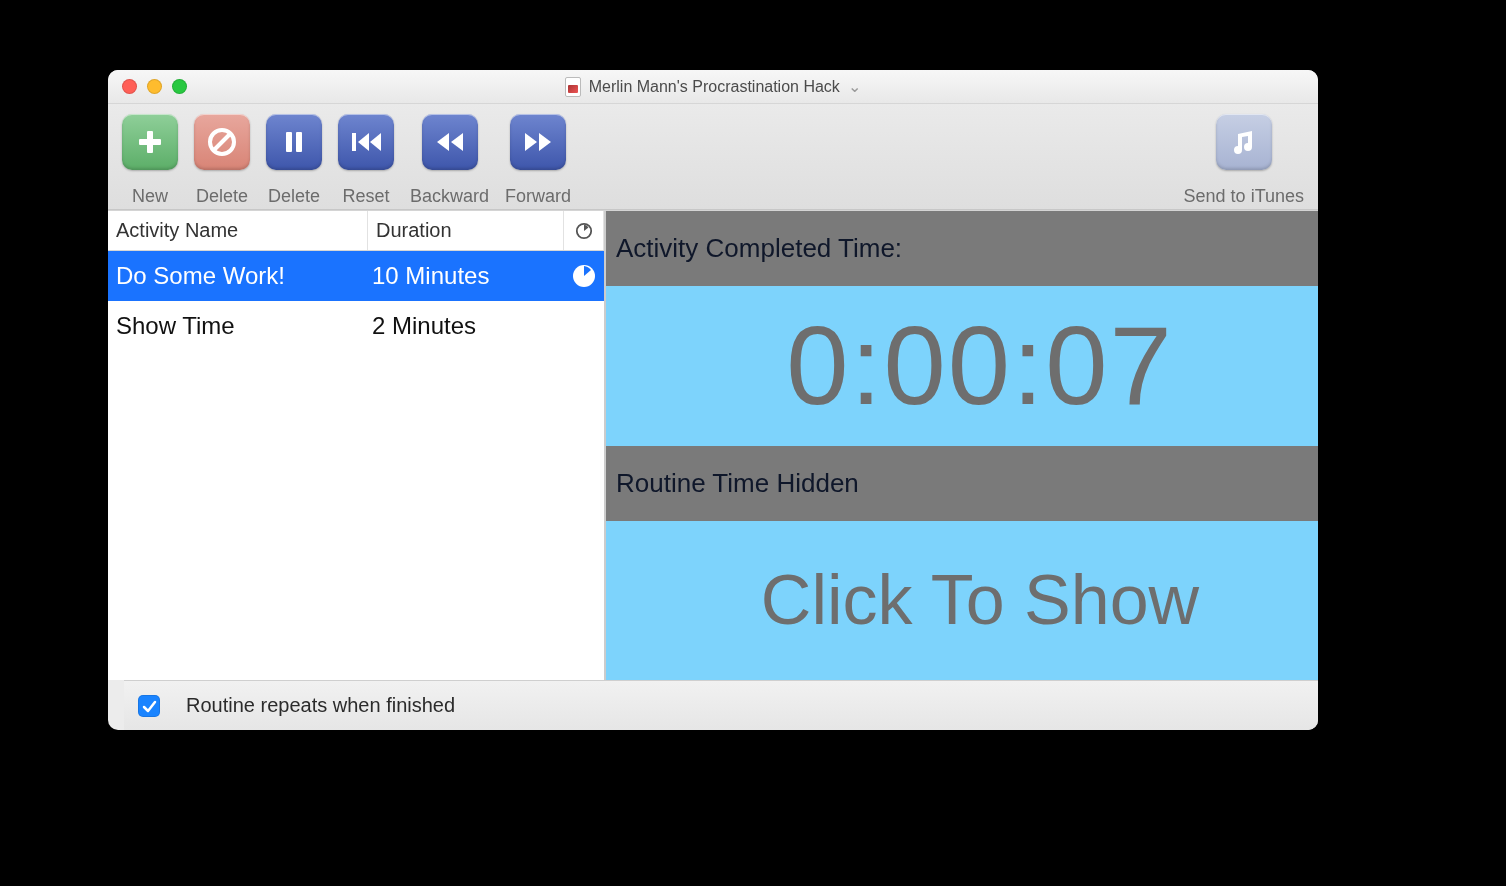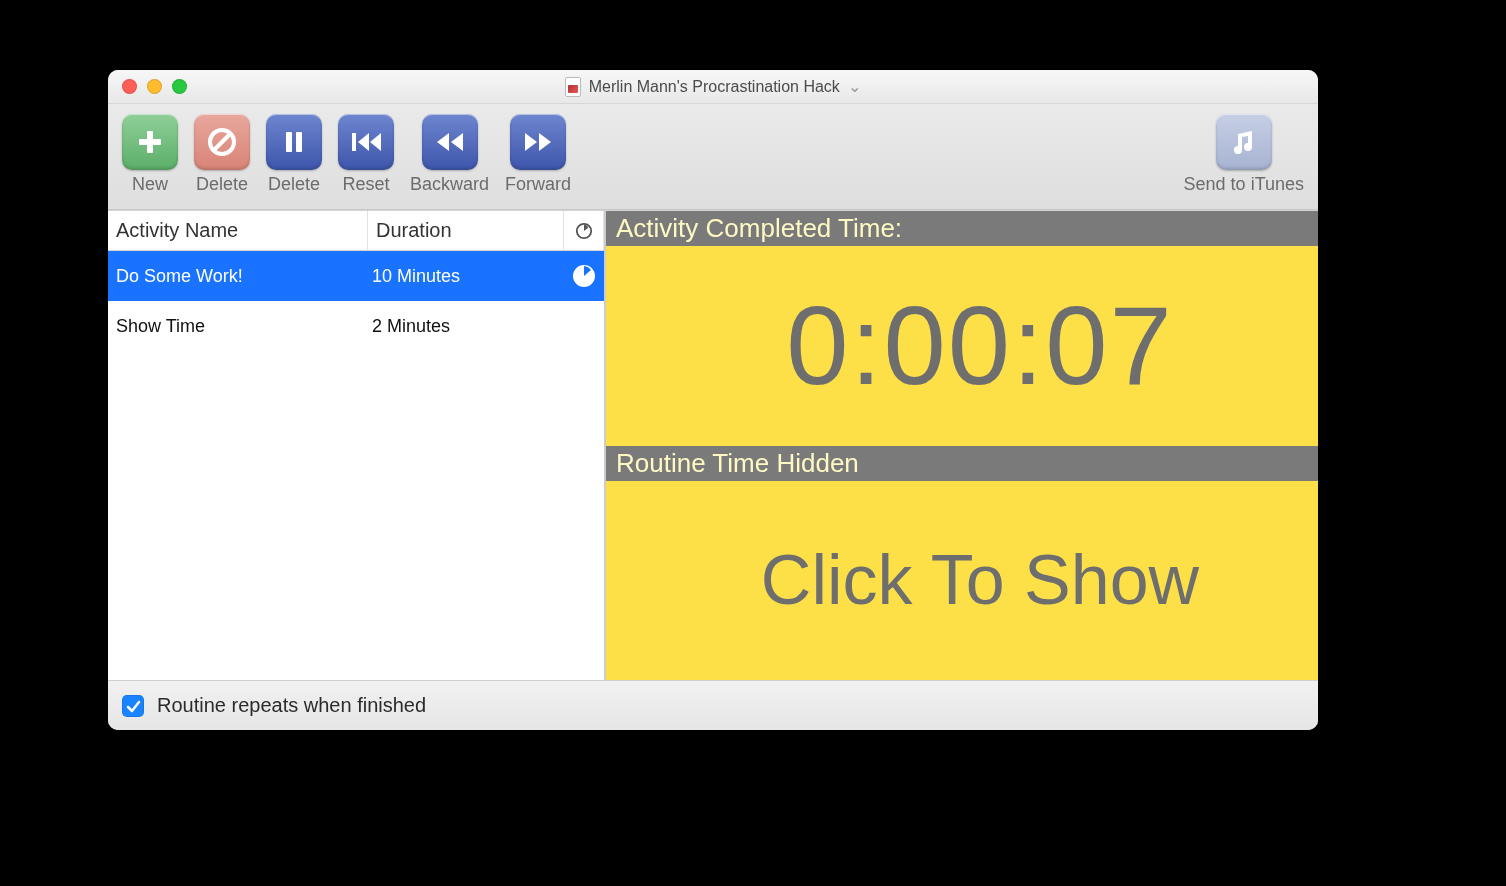--- a/index.html
+++ b/index.html
@@ -33,21 +33,21 @@
     content:""; position:absolute; left:2px; right:2px; bottom:3px; height:8px;
     background: linear-gradient(135deg,#a33,#e55); border-radius:1px;
   }
   .title-caret { color:#9a9a9a; }
   
   .toolbar {
     background: linear-gradient(#eaeaea, #dedede);
     height: 106px; border-bottom: 1px solid #c7c7c7;
     display: flex; align-items: flex-start; padding: 10px 14px 0 14px; gap: 16px;
   }
-  .tb-item { display:flex; flex-direction:column; align-items:center; gap:4px; }
+  .tb-item { display:flex; flex-direction:column; align-items:center; gap:16px; }
   .tb-btn {
     width: 56px; height: 56px; border-radius: 10px;
     display:flex; align-items:center; justify-content:center;
     box-shadow: inset 0 1px 0 rgba(255,255,255,0.5), 0 1px 2px rgba(0,0,0,0.25), inset 0 -2px 3px rgba(0,0,0,0.15);
   }
   .tb-blue  { background: linear-gradient(#6e85cf, #3e56ab); color:#fff; }
   .tb-green { background: linear-gradient(#8fcf99, #5cae68); color:#fff; }
   .tb-red   { background: linear-gradient(#e8a79d, #d88476); color:#fff; }
   .tb-gray  { background: linear-gradient(#c6cfe4, #a7b3d2); color:#fff; }
   .tb-label { color:#6c6c6c; font-size:18px; }
@@ -59,35 +59,35 @@
   .table-head {
     display:flex; background:#fff; border-bottom:1px solid #d6d6d6; height:40px; align-items:center;
     color:#333; font-size:20px;
   }
   .th { border-right:1px solid #e2e2e2; display:flex; align-items:center; height:100%; padding-left:8px; }
   .th.name { width: 260px; }
   .th.dur  { width: 196px; }
   .th.icon { flex:1; justify-content:center; padding:0; }
   .clock-col-icon { width:18px; height:18px; }
   .rows { flex:1; background:#fff; }
-  .row { display:flex; height:50px; align-items:center; font-size:18px; color:#111; }
+  .row { display:flex; height:50px; align-items:center; font-size:24px; color:#111; }
   .row.selected { background:#1a73ff; color:#fff; }
   .cell.name { width:260px; padding-left:8px; }
   .cell.dur  { width:196px; padding-left:4px; }
   .cell.icon { flex:1; display:flex; justify-content:center; }
   .right { flex:1; display:flex; flex-direction:column; }
-  .section-title { background:#7a7a7a; color:#fef9c3; font-size:26px; padding:2px 10px; }
-  .big-area { flex:1; display:flex; align-items:center; justify-content:center; background:#fde047;padding-left:36px; }
+  .section-title { background:#7a7a7a; color:#0f172a; font-size:26px; padding:22px 10px; }
+  .big-area { flex:1; display:flex; align-items:center; justify-content:center; background:#7dd3fc;padding-left:36px; }
   .big-time { font-size:112px; color:#6e6e6e; letter-spacing:2px; font-weight:400; }
   .big-text { font-size:70px; color:#6e6e6e; font-weight:400; }
   
   .footer {
     height:50px; background: linear-gradient(#f1f1f1,#e6e6e6);
     border-top:1px solid #cfcfcf; display:flex; align-items:center; padding:0 14px;
-    gap:13px; color:#2b2b2b; font-size:20px;
+    gap:26px; color:#2b2b2b; font-size:20px;margin-left:16px;
   }
   .chk {
     width:22px; height:22px; border-radius:5px; background:#1a84ff;
     display:flex; align-items:center; justify-content:center; color:#fff;
     box-shadow: inset 0 0 0 1px rgba(0,0,0,0.1);
   }
   .row-clock-white { width:26px; height:26px; }
   .row-clock-dark  { width:20px; height:20px; opacity:0; } 
 </style>
 </head>

